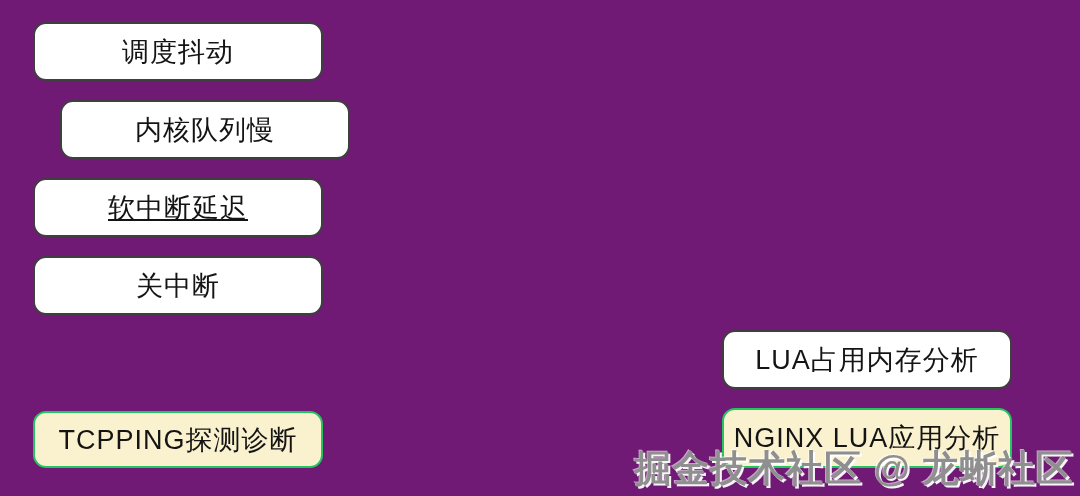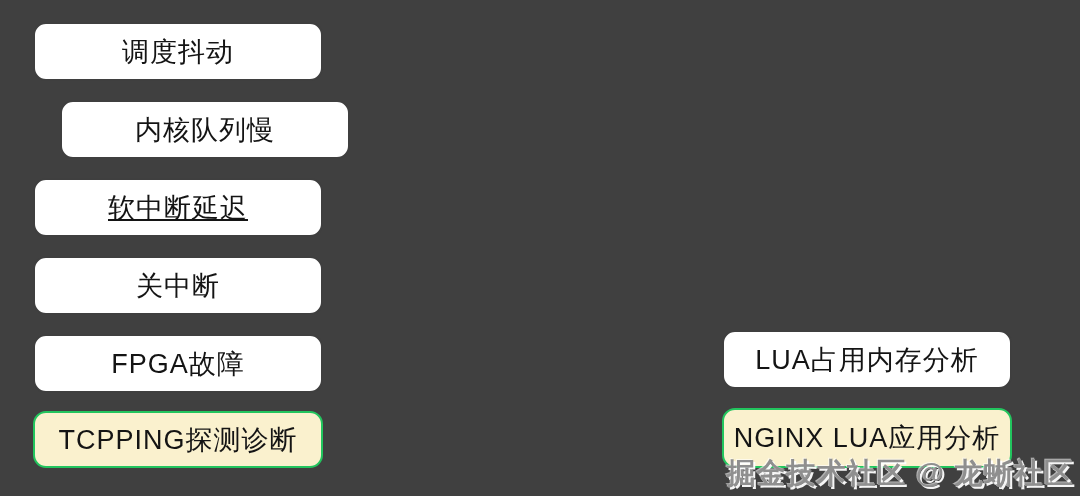--- a/index.html
+++ b/index.html
@@ -5,21 +5,21 @@
   html, body {
     margin: 0;
     padding: 0;
     background: #ffffff;
     font-family: "Liberation Sans", "DejaVu Sans", sans-serif;
   }
   .canvas {
     position: relative;
     width: 1080px;
     height: 496px;
-    background: #404040;
+    background: #701a75;
     overflow: hidden;
   }
   .node {
     position: absolute;
     width: 290px;
     height: 59px;
     box-sizing: border-box;
     background: #ffffff;
     border: 2px solid #3f3f3f;
     border-radius: 13px;
@@ -51,39 +51,38 @@
   
   .c3 { left: 722px; }
   .c3.r0 { top: 252px; }
   .c3.r1 { top: 330px; }
   .c3.rd { top: 408px; height: 60px; }
 
   .watermark {
     position: absolute;
     right: 6px;
     bottom: 2px;
-    font-size: 29px;
+    font-size: 37px;
     font-weight: 700;
     letter-spacing: 1px;
     color: #8f8f8f;
     text-shadow: 2px 2px 0 rgba(255,255,255,0.95), -1px -1px 0 rgba(255,255,255,0.6);
     white-space: nowrap;
     pointer-events: none;
   }
 </style>
 </head>
 <body>
 
 <div class="canvas">
 
   <div class="node c1 r0">调度抖动</div>
   <div class="node c1 r1">内核队列慢</div>
   <div class="node c1 r2">软中断延迟</div>
   <div class="node c1 r3">关中断</div>
-  <div class="node c1 r4">FPGA故障</div>
   <div class="node highlight c1 rd">TCPPING探测诊断</div>
 
 
   <div class="node c3 r1">LUA占用内存分析</div>
   <div class="node highlight c3 rd">NGINX LUA应用分析</div>
 
   <div class="watermark">掘金技术社区 @ 龙蜥社区</div>
 
 </div>
 

